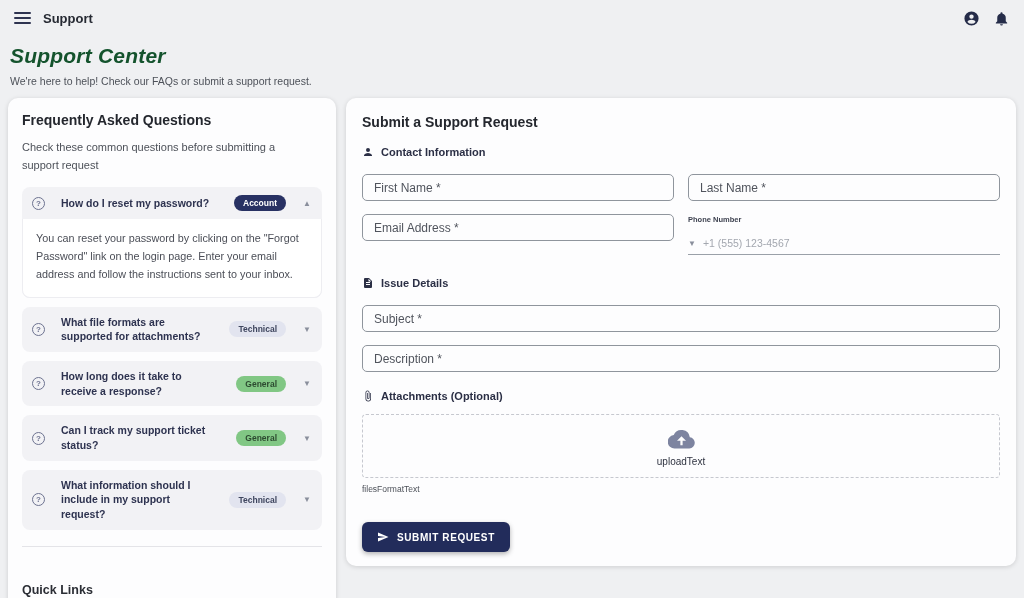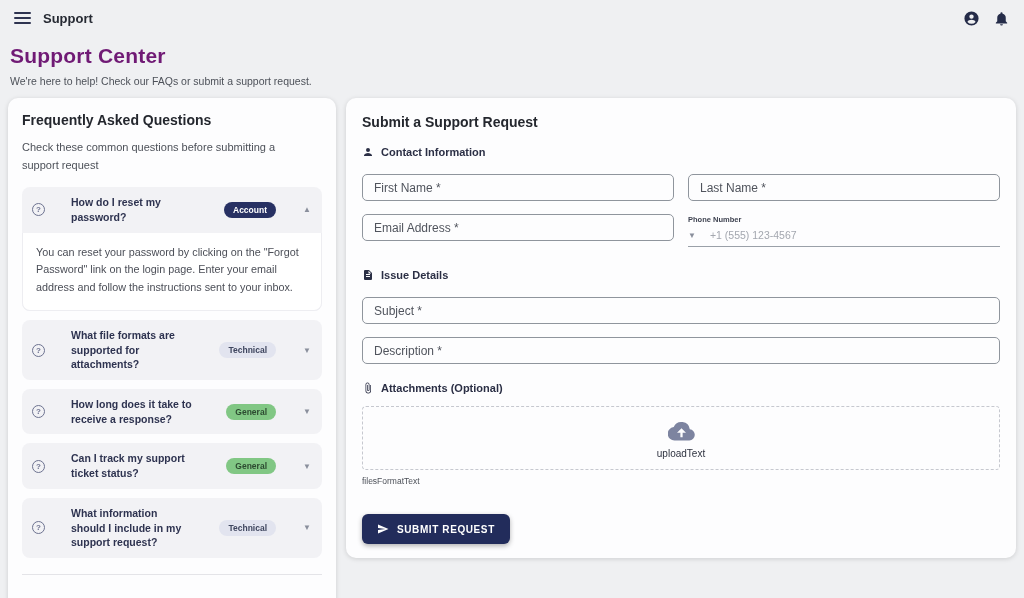--- a/index.html
+++ b/index.html
@@ -15,34 +15,34 @@
     display: flex; align-items: center; gap: 12px;
     height: 36px; padding: 13px 14px;
   }
   .hamburger { width: 17px; display: flex; flex-direction: column; gap: 3px; cursor: pointer; }
   .hamburger span { height: 2px; background: #2e3350; border-radius: 1px; }
   .appbar-title { font-size: 13px; font-weight: bold; color: #262a33; }
   .appbar-right { margin-left: auto; display: flex; align-items: center; gap: 13px; color: #252c49; }
   .appbar-right svg { width: 17px; height: 17px; fill: #252c49; cursor: pointer; }
   
   .page-header { padding: 8px 10px 2px 10px; }
-  .page-title { font-size: 21px; font-weight: bold; color: #701a75; letter-spacing: .2px; }
+  .page-title { font-size: 21px; font-weight: bold; color: #14532d; letter-spacing: .2px; font-style: italic; }
   .page-subtitle { font-size: 10.5px; color: #4d5159; margin-top: 7px; }
   
   .content { display: flex; gap: 10px; padding: 9px 8px 0 8px; align-items: flex-start; }
   .card {
     background: #fdfdfe; border-radius: 10px;
     box-shadow: 0 1px 5px rgba(0,0,0,.14);
   }
   
   .faq-card { width: 328px; min-height: 486px; padding: 14px; flex-shrink: 0; }
   .faq-title { font-size: 14px; font-weight: bold; color: #24272e; }
   .faq-subtitle { font-size: 11px; color: #4d5159; line-height: 1.6; margin: 11px 0 13px 0; width: 280px; }
   .faq-item { background: #f2f2f5; border-radius: 8px; margin-bottom: 9px; }
-  .faq-item-header { display: flex; align-items: center; gap: 26px; padding: 8px 10px; cursor: pointer; }
+  .faq-item-header { display: flex; align-items: center; gap: 16px; padding: 8px 10px; cursor: pointer; }
   .help-icon {
     width: 13px; height: 13px; border: 1px solid #6d7290; border-radius: 50%;
     color: #6d7290; font-size: 8px; font-weight: bold;
     display: grid; place-items: center; flex-shrink: 0;
   }
   .help-icon::before { content: "?"; }
   .faq-question { flex: 1; font-size: 10.5px; font-weight: bold; color: #2e3350; line-height: 1.4; }
   .badge {
     font-size: 8.5px; font-weight: bold; padding: 3px 9px; border-radius: 10px;
     white-space: nowrap; flex-shrink: 0; cursor: default;
@@ -69,23 +69,23 @@
   .section-head svg { width: 12px; height: 12px; fill: #2b2f45; }
   .section-label { font-size: 11px; font-weight: bold; color: #2b2f45; }
   .grid2 { display: grid; grid-template-columns: 1fr 1fr; column-gap: 14px; row-gap: 13px; margin-bottom: 4px; }
   input.outlined, textarea.outlined {
     width: 100%; height: 27px; border: 1px solid #8f959d; border-radius: 5px;
     padding: 0 11px; font-size: 12px; font-family: "Liberation Sans", sans-serif;
     color: #333; background: transparent; outline: none; resize: none;
   }
   input.outlined::placeholder { color: #50545d; }
   .phone-field { padding-top: 1px; }
-  .phone-label { font-size: 7.5px; font-weight: bold; color: #3e4250; margin-bottom: 5px; }
+  .phone-label { font-size: 7.5px; font-weight: bold; color: #3e4250; margin-bottom: 13px; }
   .phone-row {
-    display: flex; align-items: center; gap: 14px;
+    display: flex; align-items: center; gap: 7px;
     border-bottom: 1px solid #9aa0a8; padding-bottom: 5px;
   }
   .phone-chev { color: #8a8f9c; font-size: 8px; cursor: pointer; }
   .phone-chev::before { content: "▼"; }
   .phone-row input {
     border: none; outline: none; background: transparent; flex: 1;
     font-size: 10.5px; font-family: "Liberation Sans", sans-serif; color: #333;
   }
   .phone-row input::placeholder { color: #a3a7af; }
   .full-field { margin-bottom: 13px; }

